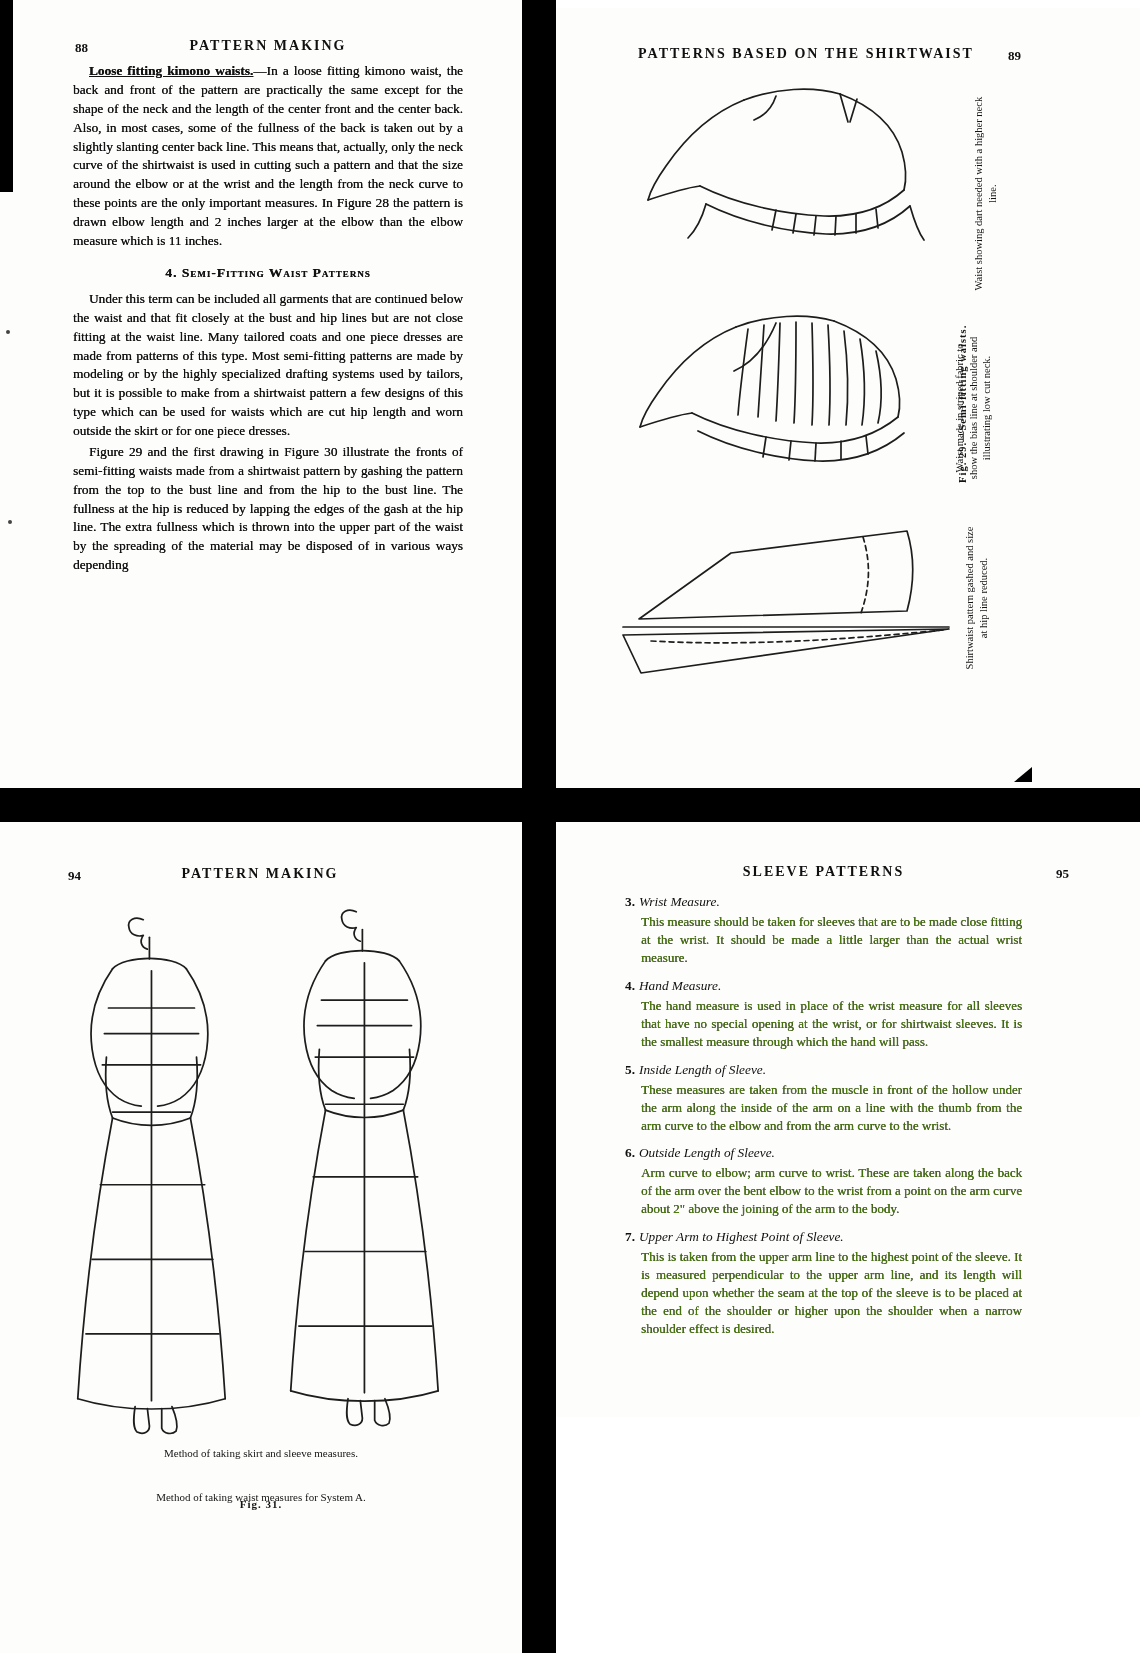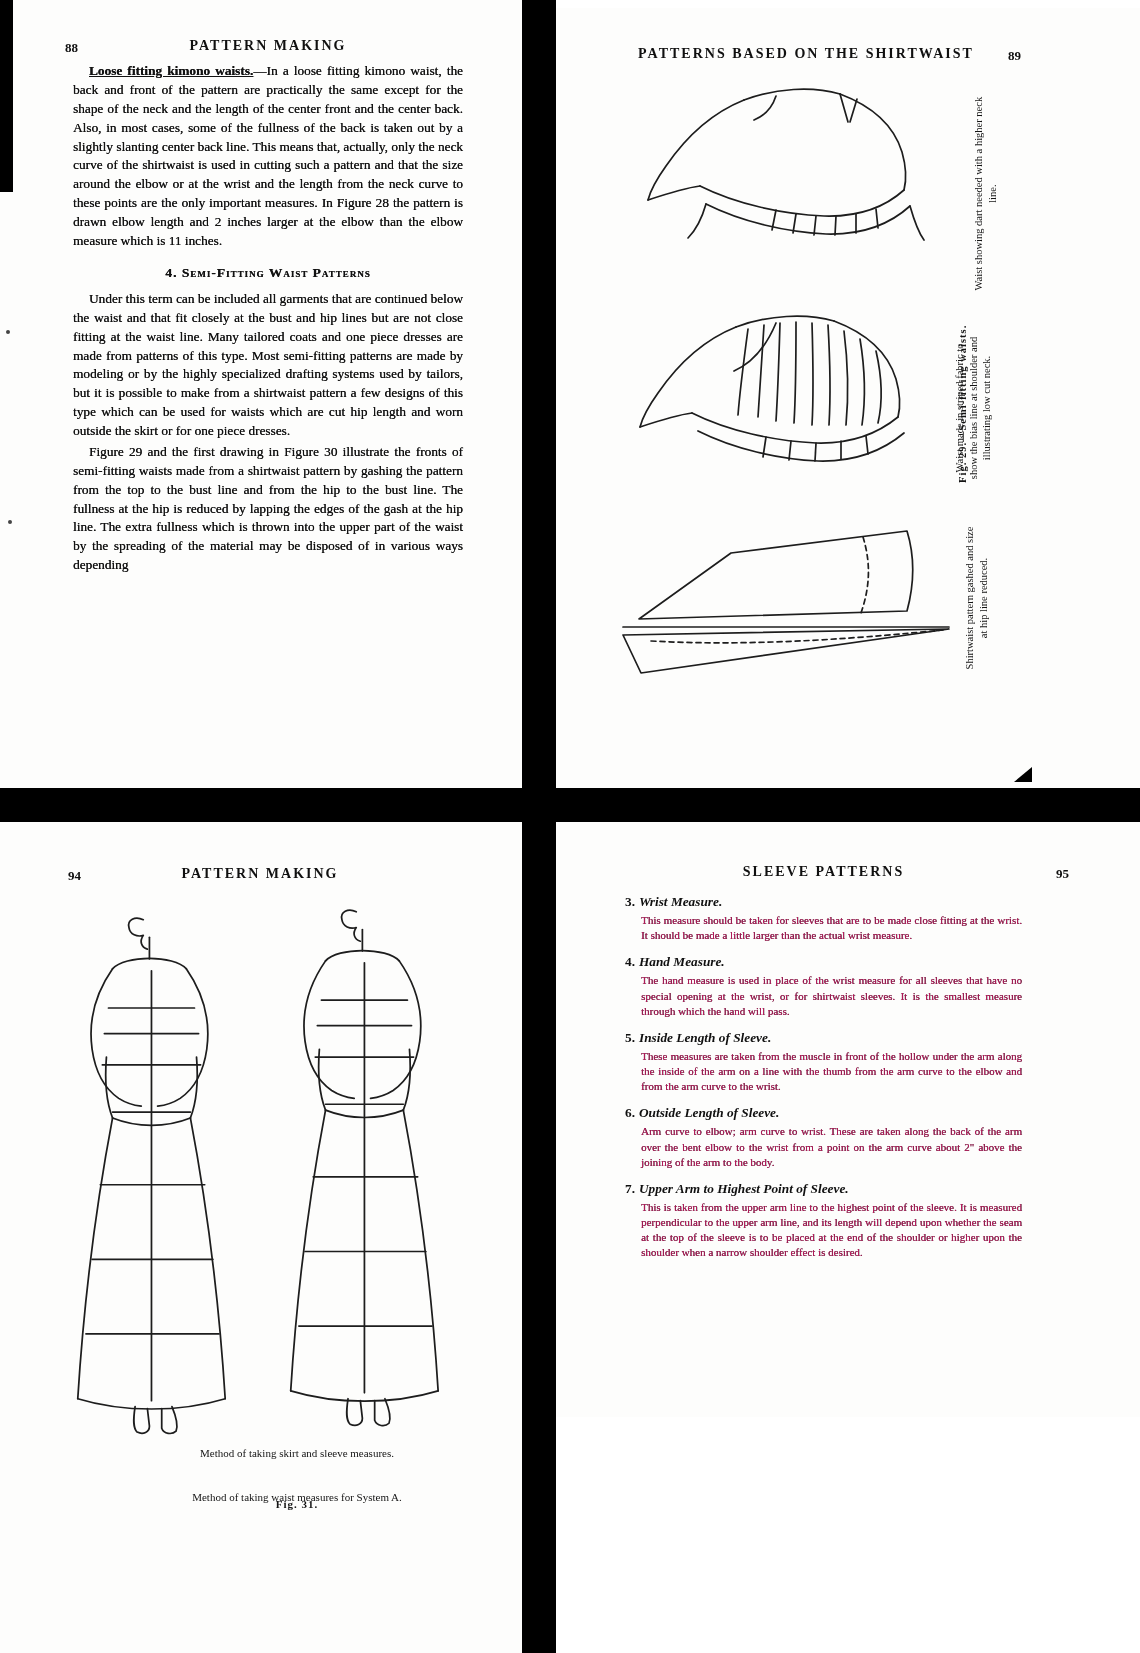--- a/index.html
+++ b/index.html
@@ -24,43 +24,43 @@
   .bodycol{position:absolute;text-align:justify;font-size:13.3px;line-height:1.42;
     color:#121212;text-shadow:0.2px 0 0 #1a1a1a;}
   .para{margin:0 0 2px 0;text-indent:16px;}
   .lead{font-weight:bold;text-decoration:underline;}
   .sechead{font-variant:small-caps;text-align:center;font-size:13.5px;letter-spacing:1px;
     margin:12px 0 8px 0;text-indent:0;font-weight:bold;}
 
   .rotcap{position:absolute;transform:rotate(-90deg);font-size:10.5px;line-height:1.3;
     text-align:center;color:#141414;}
 
-  .figcap{position:absolute;width:100%;text-align:center;font-size:11px;color:#141414;padding-left:36px;}
+  .figcap{position:absolute;width:100%;text-align:center;font-size:11px;color:#141414;}
   .figlabel{letter-spacing:1px;font-weight:bold;}
 
   .sleeve-items{position:absolute;left:69px;top:72px;width:397px;}
   .sleeve-item{margin-bottom:11px;}
   .sleeve-head{font-size:13.3px;margin-bottom:3px;color:#101010;}
   .sleeve-num{font-weight:bold;}
-  .sleeve-title{font-weight:bold;font-style:italic;margin-left:4px;}
-  .sleeve-body{margin:0 0 0 16px;text-align:justify;font-size:11px;line-height:1.38;
-    color:#be185d;text-shadow:0.2px 0 0 #1a1a1a;}
+  .sleeve-title{font-weight:normal;font-style:italic;margin-left:4px;}
+  .sleeve-body{margin:0 0 0 16px;text-align:justify;font-size:13px;line-height:1.38;
+    color:#4d7c0f;text-shadow:0.2px 0 0 #1a1a1a;}
 
   svg.sketch{position:absolute;}
   svg.sketch path, svg.sketch line{stroke:#1d1d1d;fill:none;stroke-width:1.7;
     stroke-linecap:round;stroke-linejoin:round;}
   .dashed{stroke-dasharray:5 4;}
   .corner-tri{position:absolute;right:108px;bottom:14px;width:0;height:0;
     border-left:18px solid transparent;border-bottom:15px solid #000;}
 </style>
 </head>
 <body>
 
 <div class="quad q-tl">
-  <span class="pagenum" style="position:absolute;left:65px;top:40px;text-align:right;">88</span>
+  <span class="pagenum" style="position:absolute;left:75px;top:40px;text-align:right;">88</span>
   <div class="runhead" style="position:absolute;left:73px;top:38px;width:390px;text-align:center;">PATTERN MAKING</div>
 
   <div class="bodycol" style="left:73px;top:62px;width:390px;">
     <p class="para"><span class="lead">Loose fitting kimono waists.</span><span>—In a loose fitting kimono waist, the back and front of the pattern are practically the same except for the shape of the neck and the length of the center front and the center back. Also, in most cases, some of the fullness of the back is taken out by a slightly slanting center back line. This means that, actually, only the neck curve of the shirtwaist is used in cutting such a pattern and that the size around the elbow or at the wrist and the length from the neck curve to these points are the only important measures. In Figure 28 the pattern is drawn elbow length and 2 inches larger at the elbow than the elbow measure which is 11 inches.</span></p>
     <div class="sechead">4. Semi-Fitting Waist Patterns</div>
     <p class="para">Under this term can be included all garments that are continued below the waist and that fit closely at the bust and hip lines but are not close fitting at the waist line. Many tailored coats and one piece dresses are made from patterns of this type. Most semi-fitting patterns are made by modeling or by the highly specialized drafting systems used by tailors, but it is possible to make from a shirtwaist pattern a few designs of this type which can be used for waists which are cut hip length and worn outside the skirt or for one piece dresses.</p>
     <p class="para">Figure 29 and the first drawing in Figure 30 illustrate the fronts of semi-fitting waists made from a shirtwaist pattern by gashing the pattern from the top to the bust line and from the hip to the bust line. The fullness at the hip is reduced by lapping the edges of the gash at the hip line. The extra fullness which is thrown into the upper part of the waist by the spreading of the material may be disposed of in various ways depending</p>
   </div>
 
   <div class="speck" style="left:6px;top:330px;"></div>

